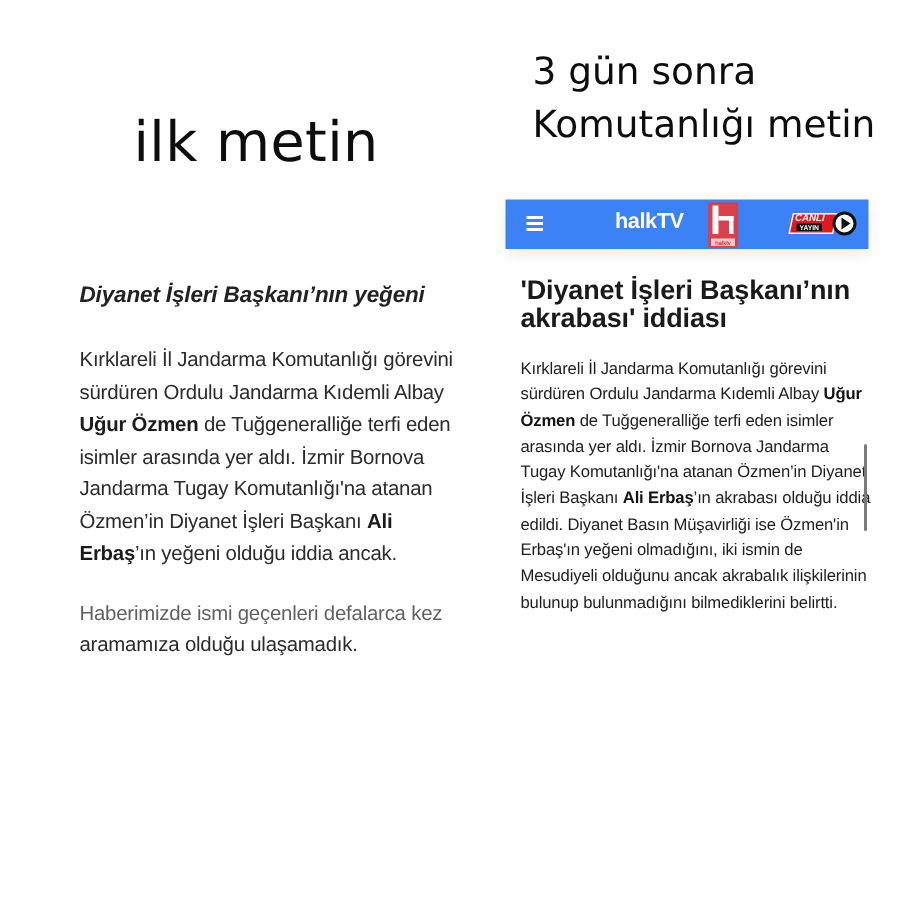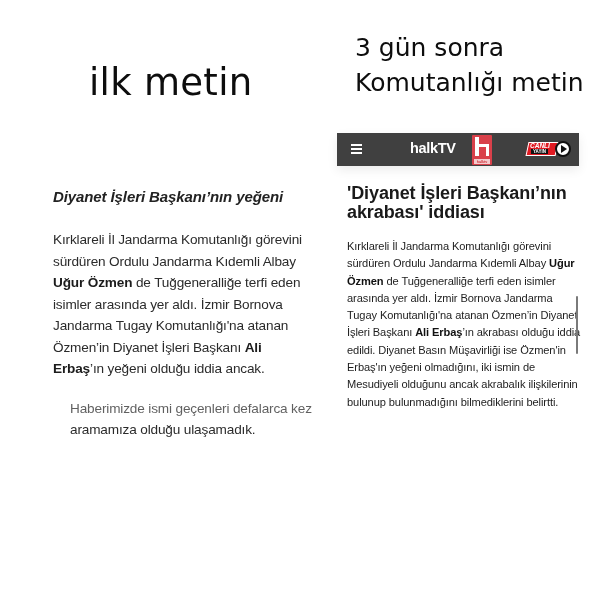--- a/index.html
+++ b/index.html
@@ -1,32 +1,32 @@
 <!DOCTYPE html>
 <html><head>
   <meta charset="utf-8">
   <style>
     html, body { margin: 0; padding: 0; background: #ffffff; }
     body { width: 600px; height: 600px; position: relative; overflow: hidden; font-family: "DejaVu Sans", sans-serif; color: #111; }
 
     .label { position: absolute; color: #0d0d0d; font-family: "DejaVu Sans", sans-serif; font-weight: normal; }
-    .label-left { left: 89px; top: 61px; font-size: 37px; letter-spacing: 0.3px; }
+    .label-left { left: 89px; top: 73px; font-size: 37px; letter-spacing: 0.3px; }
     .label-right { left: 355px; top: 30px; font-size: 25px; line-height: 35px; }
 
     
     .left-article { position: absolute; left: 53px; top: 172px; width: 260px; font-family: "Liberation Sans", sans-serif; color: #2b2b2b; }
     .left-title { font-size: 15px; font-weight: bold; color: #222; margin: 16px 0 24px 0; letter-spacing: -0.1px; font-style: italic; }
     .left-body { font-size: 13.6px; line-height: 21.5px; margin: 0; letter-spacing: -0.15px; }
     .left-body b { color: #1c1c1c; }
-    .left-note { font-size: 13.6px; line-height: 21.5px; margin: 18px 0 0 17px; letter-spacing: -0.15px; }
+    .left-note { font-size: 13.6px; line-height: 21.5px; margin: 18px 0 0 0; letter-spacing: -0.15px; }
     .left-note .garbled { opacity: 0.75; }
 
     
     .phone { position: absolute; left: 337px; top: 133px; width: 242px; }
-    .header { height: 33px; background: #404040; position: relative; display: flex; align-items: center; box-shadow: 0 4px 10px rgba(0,0,0,0.08); }
+    .header { height: 33px; background: #3b82f6; position: relative; display: flex; align-items: center; box-shadow: 0 4px 10px rgba(0,0,0,0.08); }
     .hamburger { position: absolute; left: 14px; top: 11px; width: 11px; height: 10px; }
     .hamburger span { display: block; height: 2px; background: #fff; margin-bottom: 2px; }
     .brand { position: absolute; left: 73px; top: 7px; color: #fff; font-family: "Liberation Sans", sans-serif; font-weight: bold; font-size: 14.5px; letter-spacing: -0.3px; }
     .logo-h { position: absolute; left: 135px; top: 2px; width: 20px; height: 30px; background: #d9404a; border-radius: 1px; }
     .logo-h .stem { position: absolute; left: 3px; top: 2px; width: 4px; height: 19px; background: #fff; }
     .logo-h .arch { position: absolute; left: 7px; top: 9px; width: 10px; height: 12px; border: 3px solid #fff; border-bottom: none; border-left: none; box-sizing: border-box; }
     .logo-h .sub { position: absolute; left: 2px; bottom: 1px; width: 16px; height: 5px; background: #f4c9cc; font-size: 4px; line-height: 5px; color: #c4000a; text-align: center; font-family: "Liberation Sans", sans-serif; }
     .live-badge { position: absolute; left: 190px; top: 7px; width: 44px; height: 19px; }
     .live-badge .tag { position: absolute; left: 0; top: 2px; width: 30px; height: 14px; background: #e11a22; transform: skewX(-12deg); border: 1px solid #fff; box-sizing: border-box; }
     .live-badge .t1 { position: absolute; left: 3px; top: 2px; font-size: 6.5px; font-weight: bold; font-style: italic; color: #fff; font-family: "Liberation Sans", sans-serif; }

